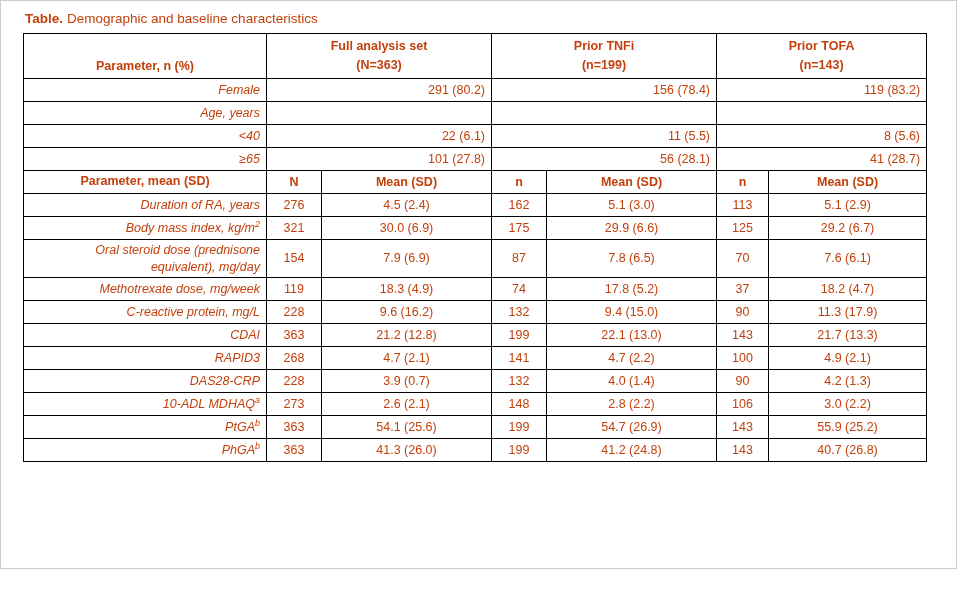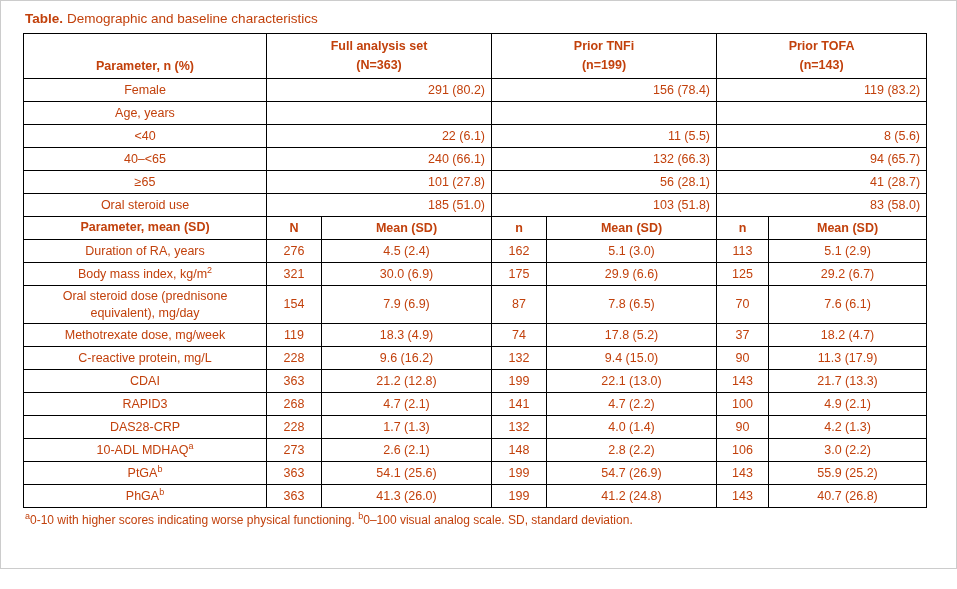--- a/index.html
+++ b/index.html
@@ -40,21 +40,21 @@
     padding-bottom: 4px;
   }
   .group-head {
     text-align: center;
     font-weight: bold;
     vertical-align: middle;
   }
   .group-head div { line-height: 1.55; text-align: center; }
   .sub-head { text-align: center; font-weight: bold; vertical-align: middle; }
 
-  .param-cell { text-align: center; vertical-align: middle; }
+  .param-cell { text-align: right; vertical-align: middle; font-style: italic; }
   .value-cell { text-align: right; vertical-align: middle; }
   .n-cell     { text-align: center; vertical-align: middle; }
   .mean-cell  { text-align: center; vertical-align: middle; }
 
   sup { font-size: 9px; line-height: 0; vertical-align: super; }
 
   .footnote { font-size: 12px; margin: 5px 0 0 2px; line-height: 1.3; }
 </style>
 </head>
 <body>
@@ -105,36 +105,24 @@
           <td class="value-cell" colspan="2"></td>
           <td class="value-cell" colspan="2"></td>
         </tr>
         <tr>
           <td class="param-cell">&lt;40</td>
           <td class="value-cell" colspan="2">22 (6.1)</td>
           <td class="value-cell" colspan="2">11 (5.5)</td>
           <td class="value-cell" colspan="2">8 (5.6)</td>
         </tr>
         <tr>
-          <td class="param-cell">40–&lt;65</td>
-          <td class="value-cell" colspan="2">240 (66.1)</td>
-          <td class="value-cell" colspan="2">132 (66.3)</td>
-          <td class="value-cell" colspan="2">94 (65.7)</td>
-        </tr>
-        <tr>
           <td class="param-cell">≥65</td>
           <td class="value-cell" colspan="2">101 (27.8)</td>
           <td class="value-cell" colspan="2">56 (28.1)</td>
           <td class="value-cell" colspan="2">41 (28.7)</td>
-        </tr>
-        <tr>
-          <td class="param-cell">Oral steroid use</td>
-          <td class="value-cell" colspan="2">185 (51.0)</td>
-          <td class="value-cell" colspan="2">103 (51.8)</td>
-          <td class="value-cell" colspan="2">83 (58.0)</td>
         </tr>
       </tbody>
     <tbody id="s2-body">
       <tr>
         <th class="param-head">Parameter, mean (SD)</th>
         <th class="sub-head">N</th>
         <th class="sub-head">Mean (SD)</th>
         <th class="sub-head">n</th>
         <th class="sub-head">Mean (SD)</th>
         <th class="sub-head">n</th>
@@ -199,21 +187,21 @@
           <td class="n-cell">268</td>
           <td class="mean-cell">4.7 (2.1)</td>
           <td class="n-cell">141</td>
           <td class="mean-cell">4.7 (2.2)</td>
           <td class="n-cell">100</td>
           <td class="mean-cell">4.9 (2.1)</td>
         </tr>
         <tr>
           <td class="param-cell">DAS28-CRP</td>
           <td class="n-cell">228</td>
-          <td class="mean-cell">1.7 (1.3)</td>
+          <td class="mean-cell">3.9 (0.7)</td>
           <td class="n-cell">132</td>
           <td class="mean-cell">4.0 (1.4)</td>
           <td class="n-cell">90</td>
           <td class="mean-cell">4.2 (1.3)</td>
         </tr>
         <tr>
           <td class="param-cell">10-ADL MDHAQ<sup>a</sup></td>
           <td class="n-cell">273</td>
           <td class="mean-cell">2.6 (2.1)</td>
           <td class="n-cell">148</td>
@@ -235,15 +223,14 @@
           <td class="n-cell">363</td>
           <td class="mean-cell">41.3 (26.0)</td>
           <td class="n-cell">199</td>
           <td class="mean-cell">41.2 (24.8)</td>
           <td class="n-cell">143</td>
           <td class="mean-cell">40.7 (26.8)</td>
         </tr>
       </tbody>
   </table>
 
-  <p class="footnote"><sup>a</sup><span>0-10 with higher scores indicating worse physical functioning. </span><sup>b</sup><span>0–100 visual analog scale. SD, standard deviation.</span></p>
 
 </div>
 
 </body></html>

